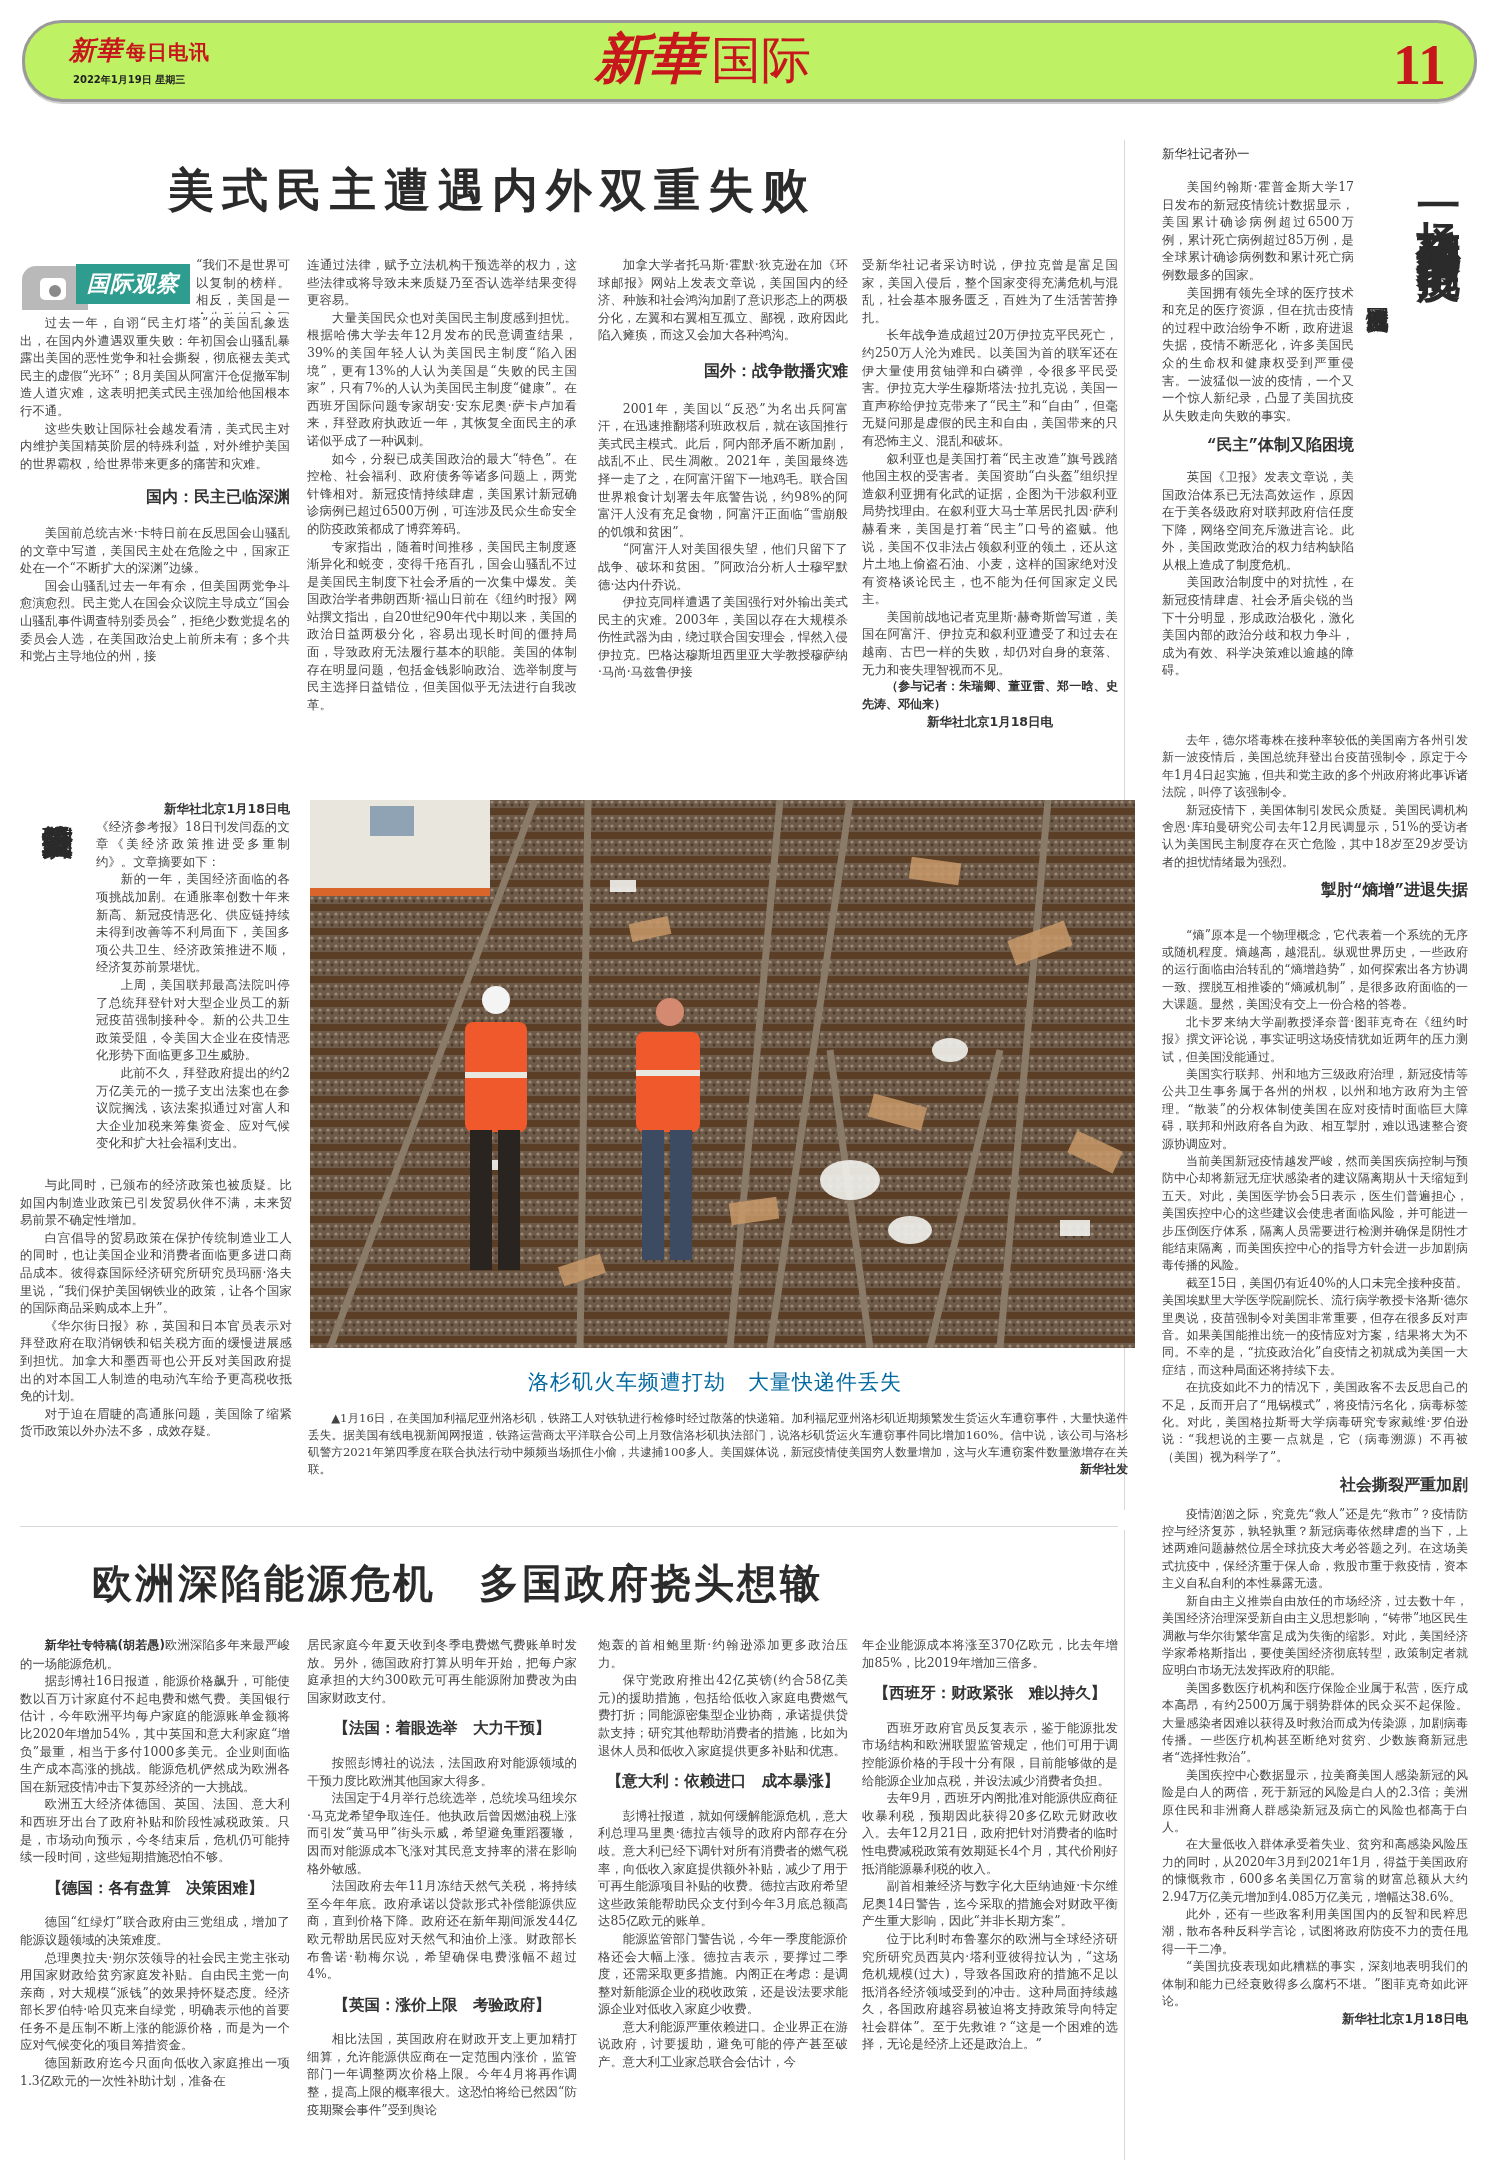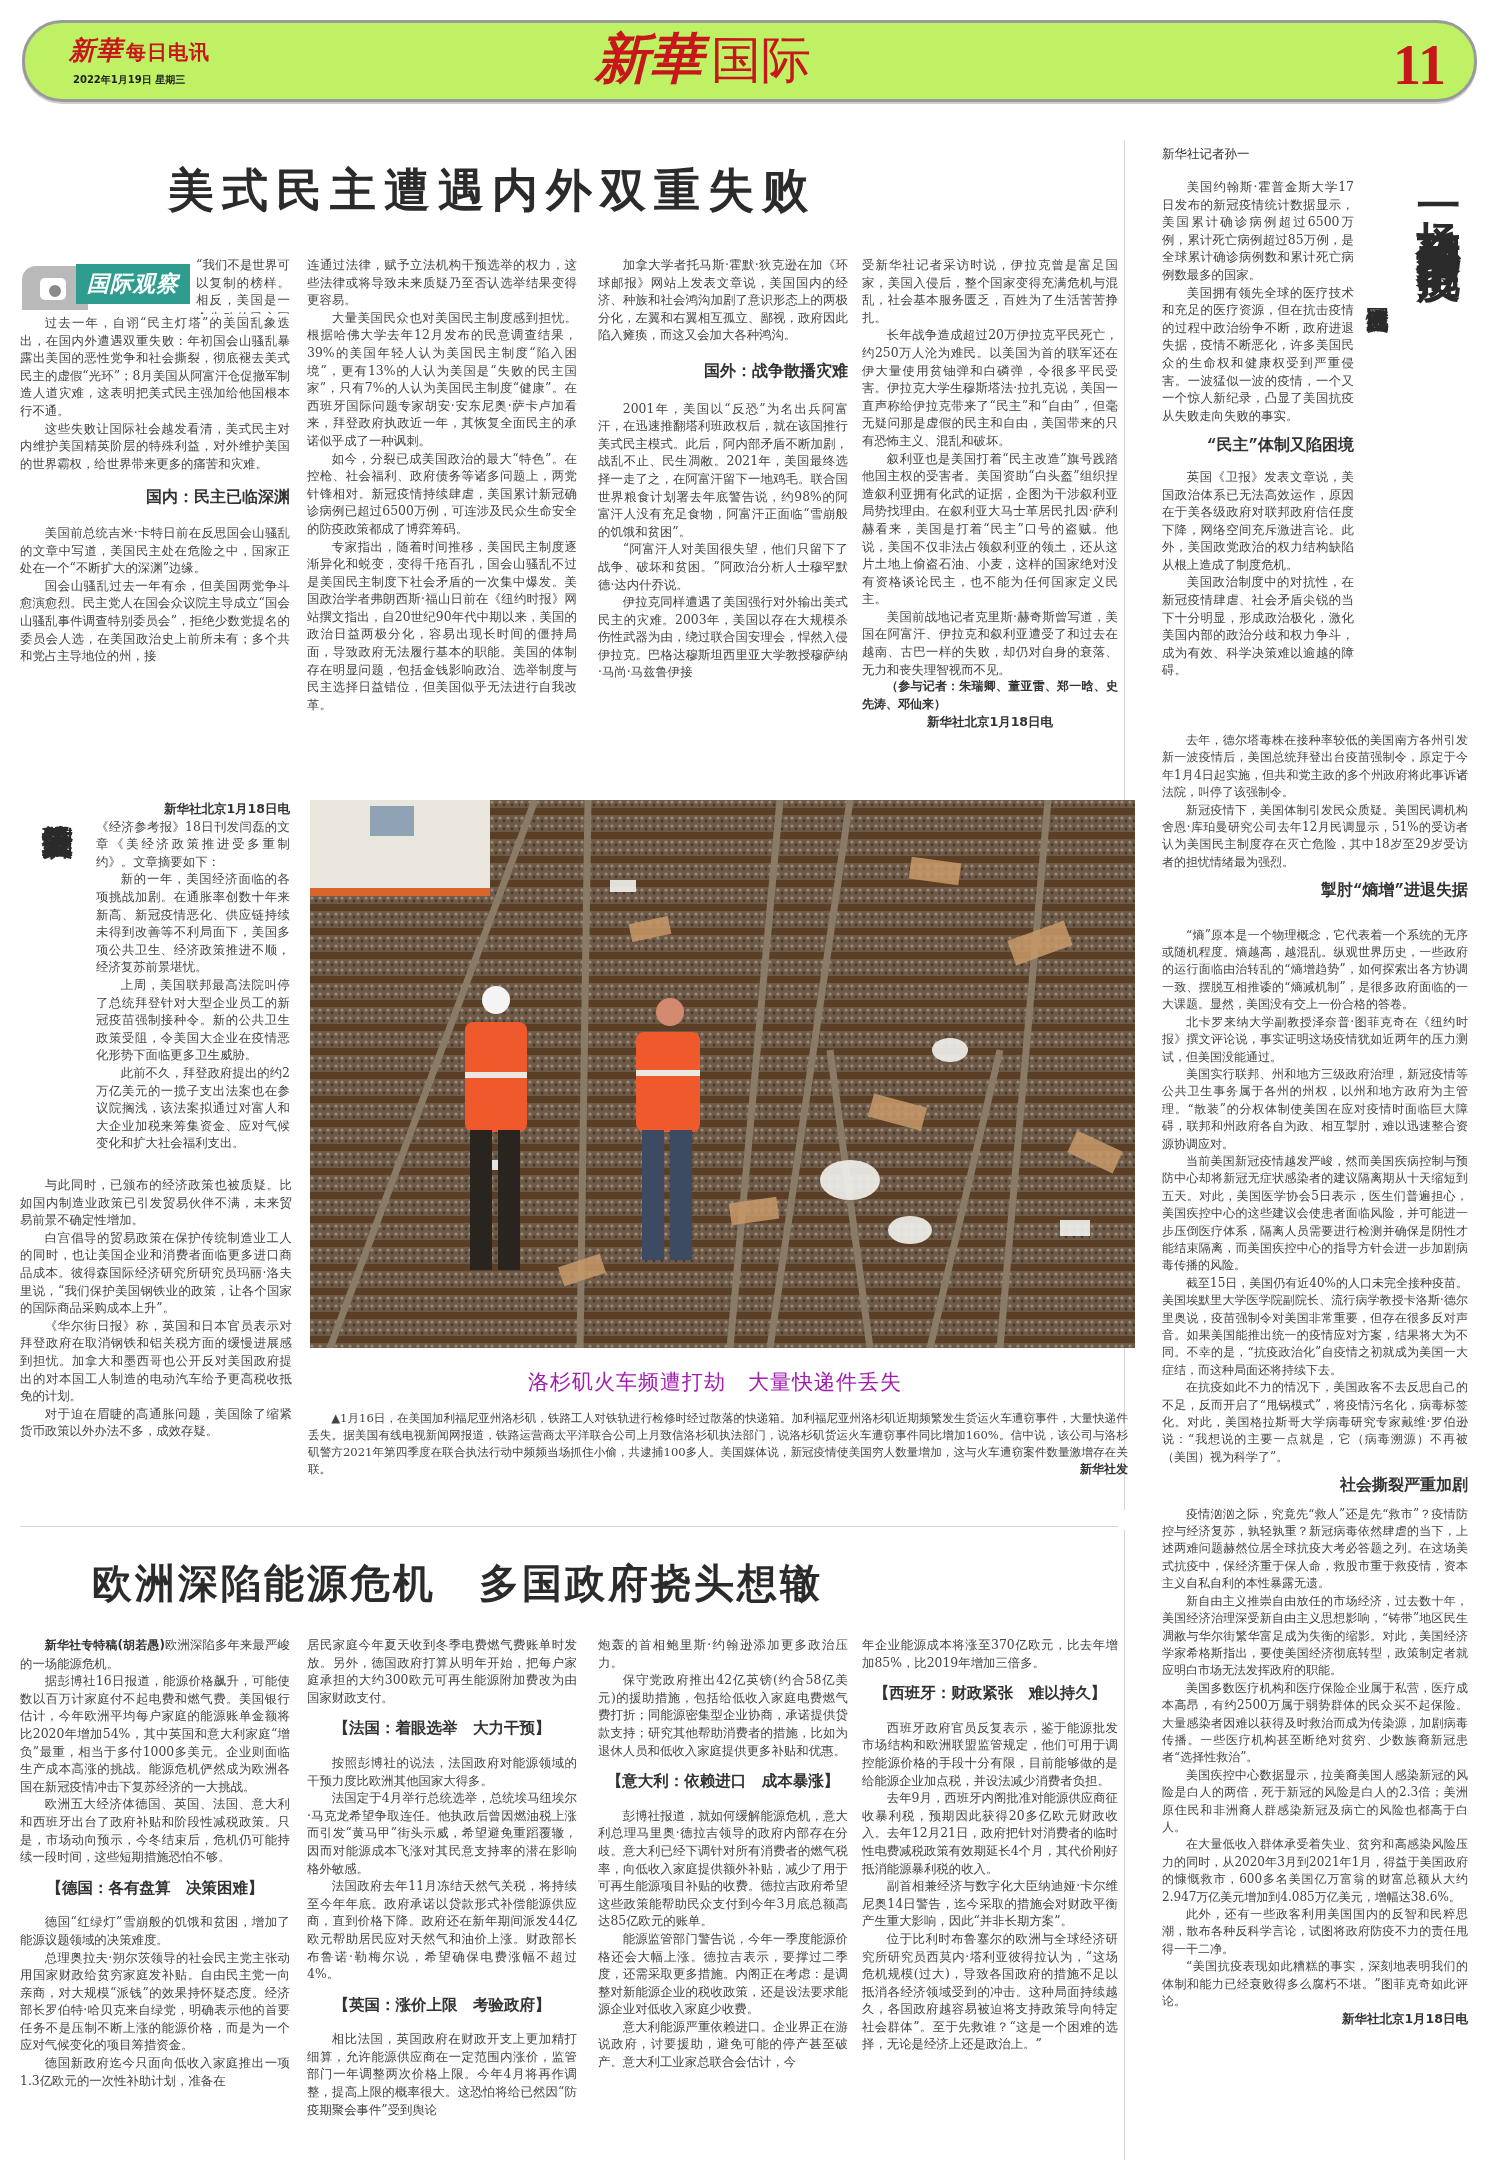--- a/index.html
+++ b/index.html
@@ -22,21 +22,21 @@
 .col{position:absolute;overflow:hidden}
 .vrule{position:absolute;width:1px;background:#d8d8d8}
 .dateline{font-family:"DejaVu Sans",sans-serif;font-weight:bold;font-size:12.5px;color:#333}
 .tag-box{position:absolute;left:22px;top:256px;width:168px;height:58px}
 .tag-grey{position:absolute;left:0;top:10px;width:66px;height:44px;background:#b9b9b9;border-radius:14px 0 0 0}
 .tag-cam{position:absolute;left:18px;top:22px;width:26px;height:22px;background:#fff;border-radius:5px}
 .tag-cam:after{content:"";position:absolute;left:7px;top:5px;width:12px;height:12px;border-radius:50%;background:#8a8a8a;border:2px solid #fff}
 .tag-green{position:absolute;left:54px;top:8px;width:114px;height:40px;background:#2e9c8f;color:#fff;font-family:"DejaVu Sans",sans-serif;font-weight:bold;font-style:italic;font-size:22px;line-height:40px;text-align:center;letter-spacing:1px}
 .vert-title{writing-mode:vertical-rl;font-family:"DejaVu Serif",serif;font-weight:bold;color:#2b2b2b}
 .photo{position:absolute;left:310px;top:800px;width:825px;height:548px;overflow:hidden;background:#5a4636}
-.caption-title{position:absolute;left:300px;top:1368px;width:830px;text-align:center;font-family:"DejaVu Sans",sans-serif;font-size:21px;color:#a21caf;letter-spacing:1px}
+.caption-title{position:absolute;left:300px;top:1368px;width:830px;text-align:center;font-family:"DejaVu Sans",sans-serif;font-size:21px;color:#0369a1;letter-spacing:1px}
 .caption-body{position:absolute;left:308px;top:1410px;width:820px;font-size:11.6px;line-height:17px;color:#444;text-align:justify;text-indent:2em}
 .credit{font-family:"DejaVu Sans",sans-serif;font-weight:bold;font-size:12px;color:#333}
 .bracket-head{font-family:"DejaVu Sans",sans-serif;font-weight:bold;color:#333;font-size:15.5px;text-align:center;margin:14px 0 16px}
 </style>
 </head>
 <body>
 
 <div class="masthead">
   <div class="mh-logo">
     <span>新華</span><span class="sub">每日电讯</span>
@@ -206,21 +206,21 @@
 
 <div class="abs" style="left:20px;top:1526px;width:1098px;height:1px;background:#d8d8d8;"></div>
 
 <div class="abs headline" style="left:92px;top:1556px;font-size:40px;letter-spacing:3px;">欧洲深陷能源危机　多国政府挠头想辙</div>
 
 <div class="col body-text" style="left:20px;top:1636px;width:270px;height:520px;">
   <p><span class="credit">新华社专特稿(胡若愚)</span><span>欧洲深陷多年来最严峻的一场能源危机。</span></p>
   <p>据彭博社16日报道，能源价格飙升，可能使数以百万计家庭付不起电费和燃气费。美国银行估计，今年欧洲平均每户家庭的能源账单金额将比2020年增加54%，其中英国和意大利家庭“增负”最重，相当于多付1000多美元。企业则面临生产成本高涨的挑战。能源危机俨然成为欧洲各国在新冠疫情冲击下复苏经济的一大挑战。</p>
   <p>欧洲五大经济体德国、英国、法国、意大利和西班牙出台了政府补贴和阶段性减税政策。只是，市场动向预示，今冬结束后，危机仍可能持续一段时间，这些短期措施恐怕不够。</p>
   <div class="bracket-head">【德国：各有盘算　决策困难】</div>
-  <p>德国“红绿灯”雪崩般的饥饿和贫困，增加了能源议题领域的决策难度。</p>
+  <p>德国“红绿灯”联合政府由三党组成，增加了能源议题领域的决策难度。</p>
   <p>总理奥拉夫·朔尔茨领导的社会民主党主张动用国家财政给贫穷家庭发补贴。自由民主党一向亲商，对大规模“派钱”的效果持怀疑态度。经济部长罗伯特·哈贝克来自绿党，明确表示他的首要任务不是压制不断上涨的能源价格，而是为一个应对气候变化的项目筹措资金。</p>
   <p>德国新政府迄今只面向低收入家庭推出一项1.3亿欧元的一次性补助计划，准备在</p>
 </div>
 <div class="col body-text" style="left:307px;top:1636px;width:270px;height:520px;">
   <p class="noind">居民家庭今年夏天收到冬季电费燃气费账单时发放。另外，德国政府打算从明年开始，把每户家庭承担的大约300欧元可再生能源附加费改为由国家财政支付。</p>
   <div class="bracket-head">【法国：着眼选举　大力干预】</div>
   <p>按照彭博社的说法，法国政府对能源领域的干预力度比欧洲其他国家大得多。</p>
   <p>法国定于4月举行总统选举，总统埃马纽埃尔·马克龙希望争取连任。他执政后曾因燃油税上涨而引发“黄马甲”街头示威，希望避免重蹈覆辙，因而对能源成本飞涨对其民意支持率的潜在影响格外敏感。</p>
   <p>法国政府去年11月冻结天然气关税，将持续至今年年底。政府承诺以贷款形式补偿能源供应商，直到价格下降。政府还在新年期间派发44亿欧元帮助居民应对天然气和油价上涨。财政部长布鲁诺·勒梅尔说，希望确保电费涨幅不超过4%。</p>
   <div class="bracket-head">【英国：涨价上限　考验政府】</div>

